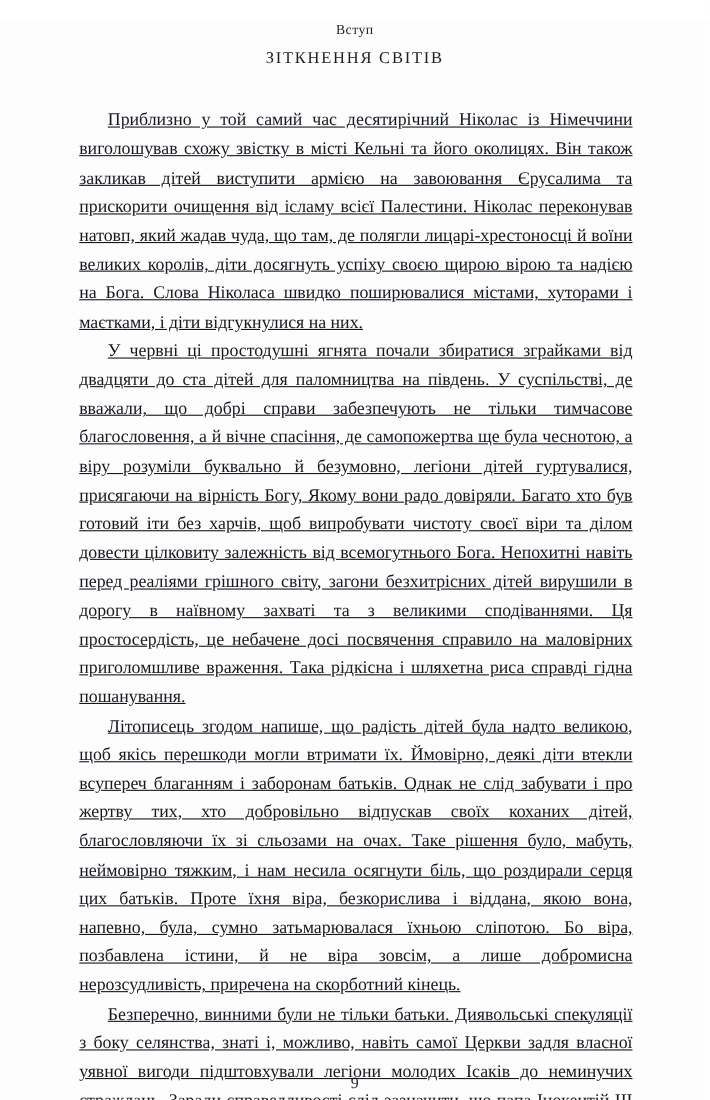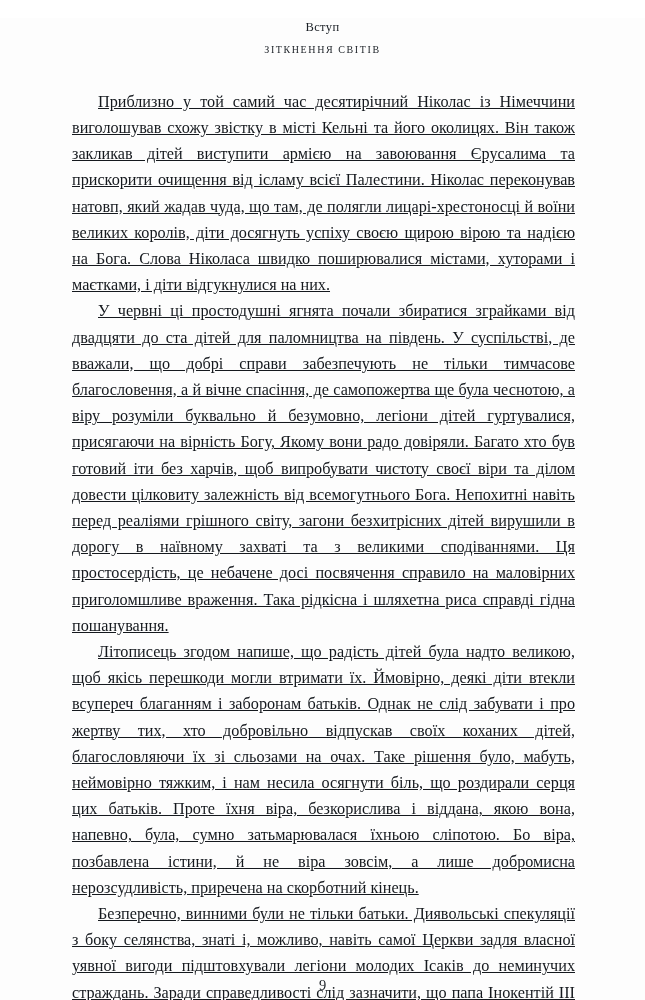--- a/index.html
+++ b/index.html
@@ -28,21 +28,21 @@
     font-family: Liberation Serif, serif;
   }
   .running-head .chapter-label {
     font-size: 12.5px;
     letter-spacing: 0.4px;
     color: #1b2026;
     display: block;
     line-height: 1.5;
   }
   .running-head .book-title {
-    font-size: 10px;
+    font-size: 15px;
     letter-spacing: 1.6px;
     color: #1b2026;
     display: block;
     margin-top: 5px;
     line-height: 1.5;
   }
   .body-text {
     margin: 32px 70px 0 72px;
     font-size: 16.2px;
     line-height: 26.2px;

